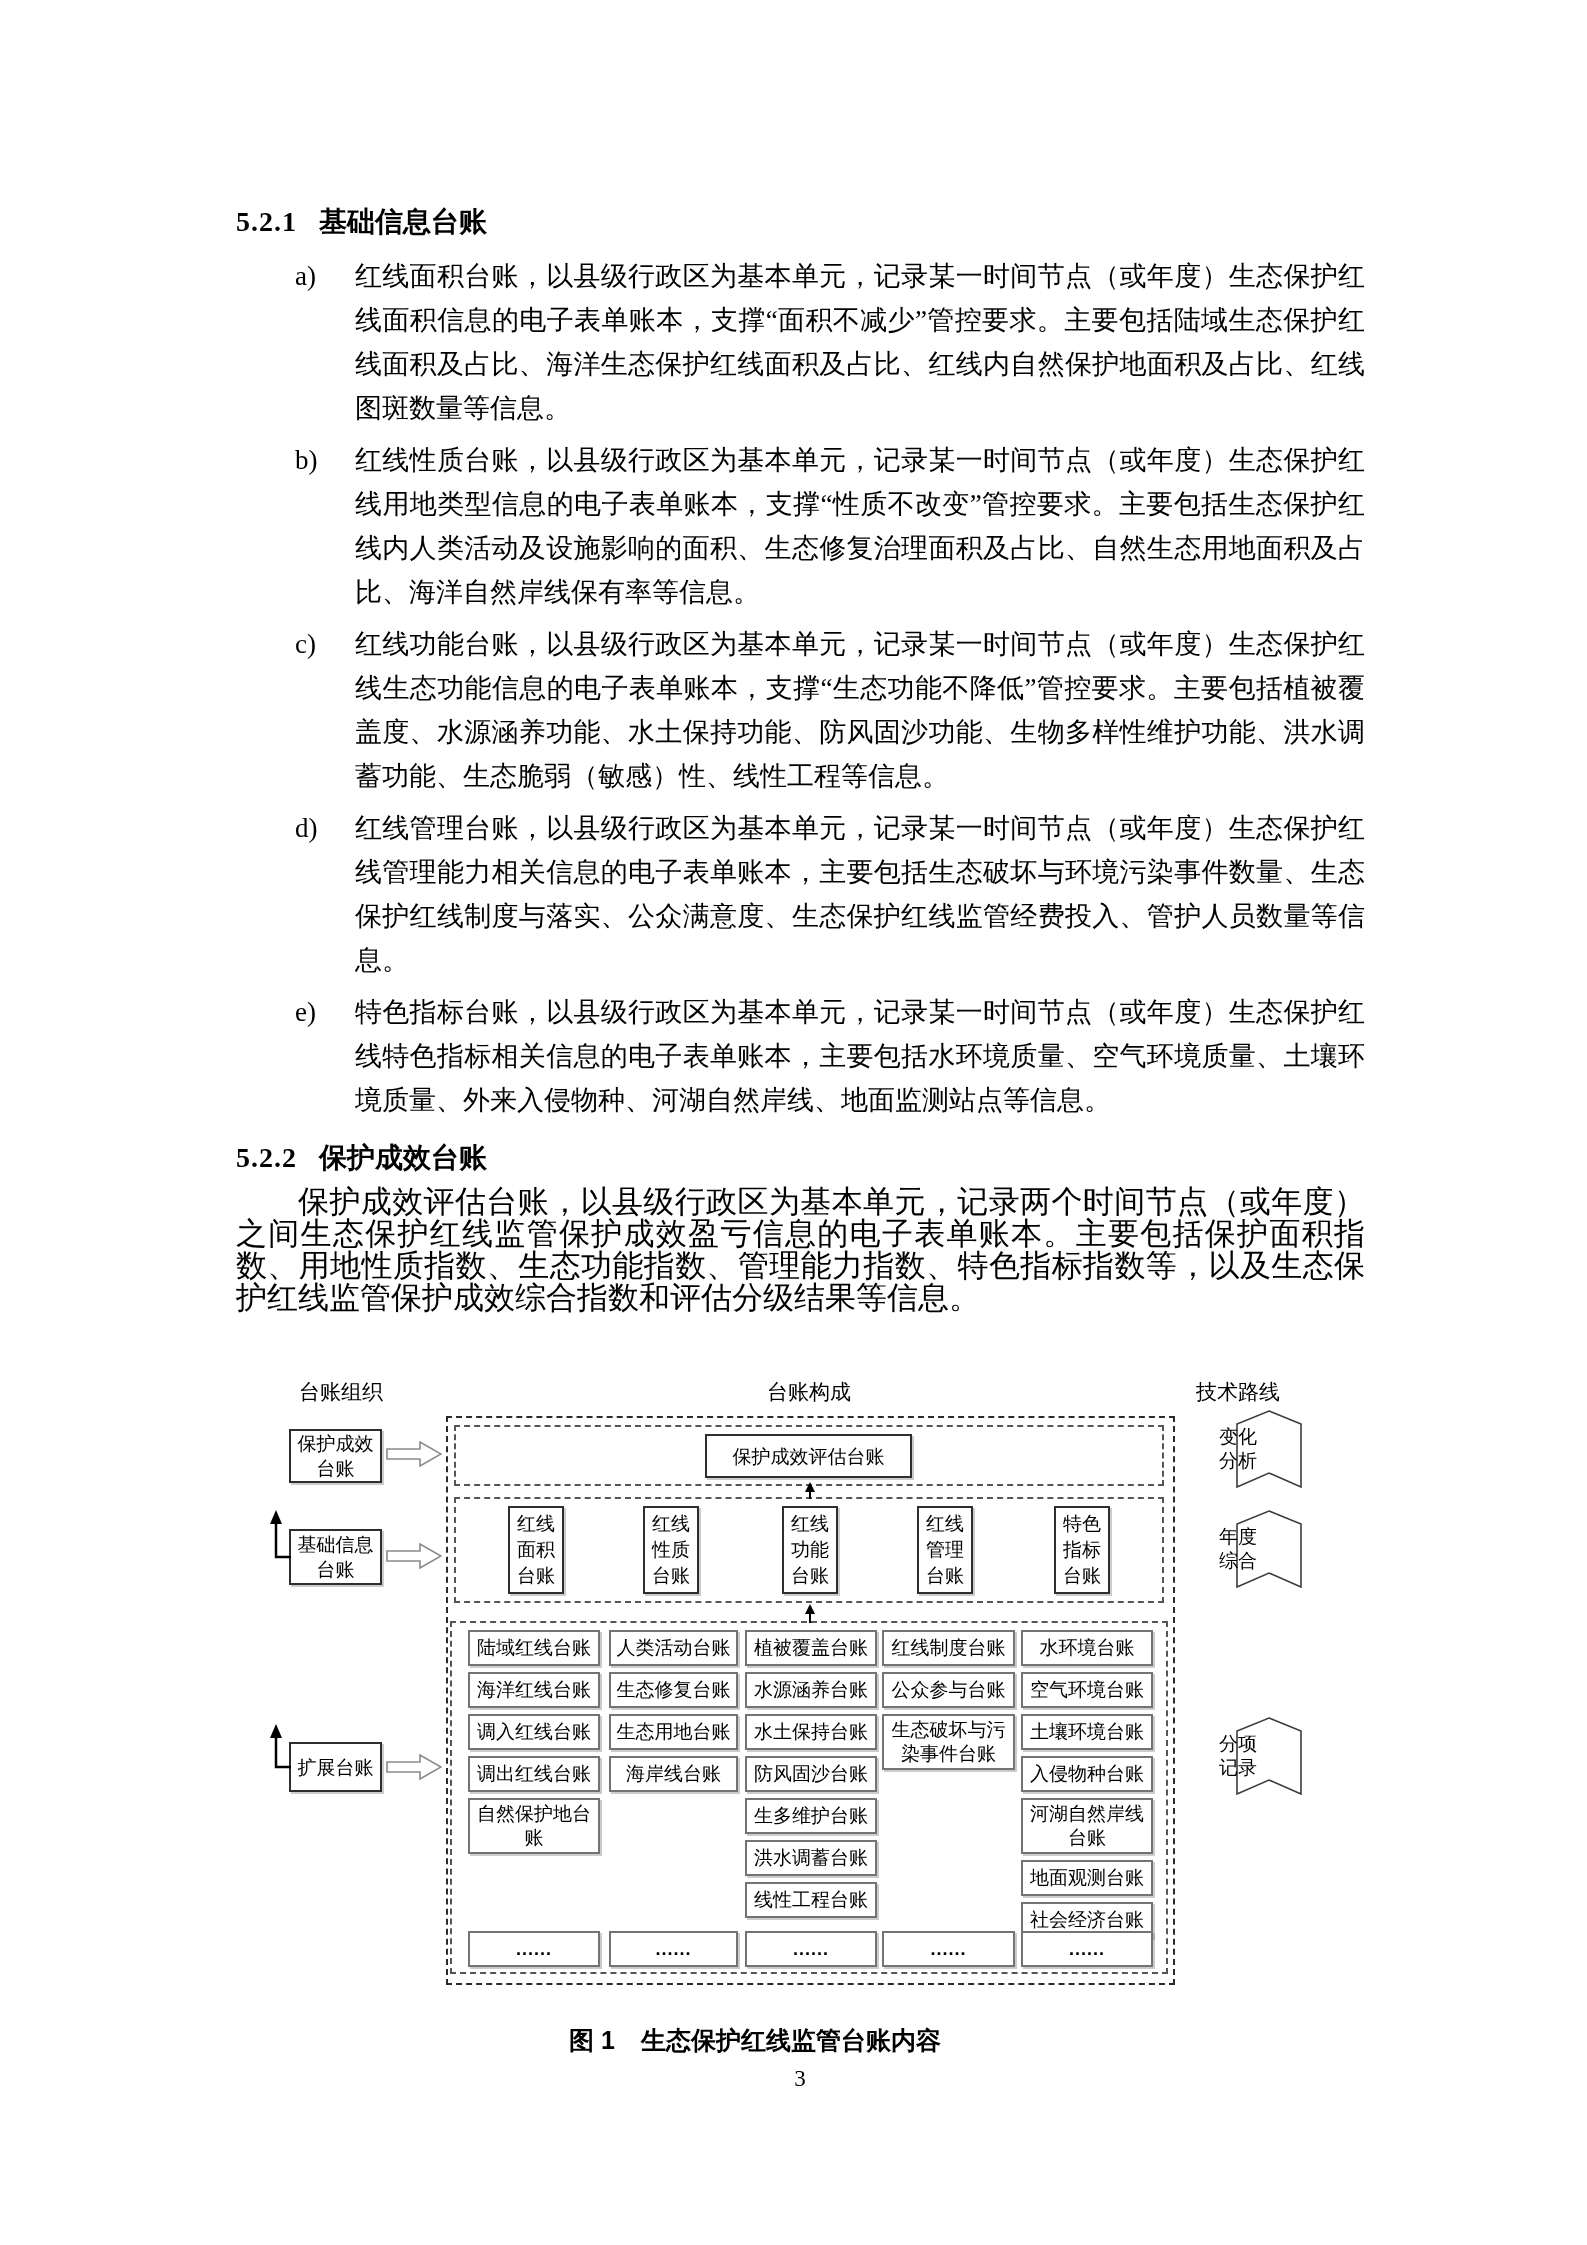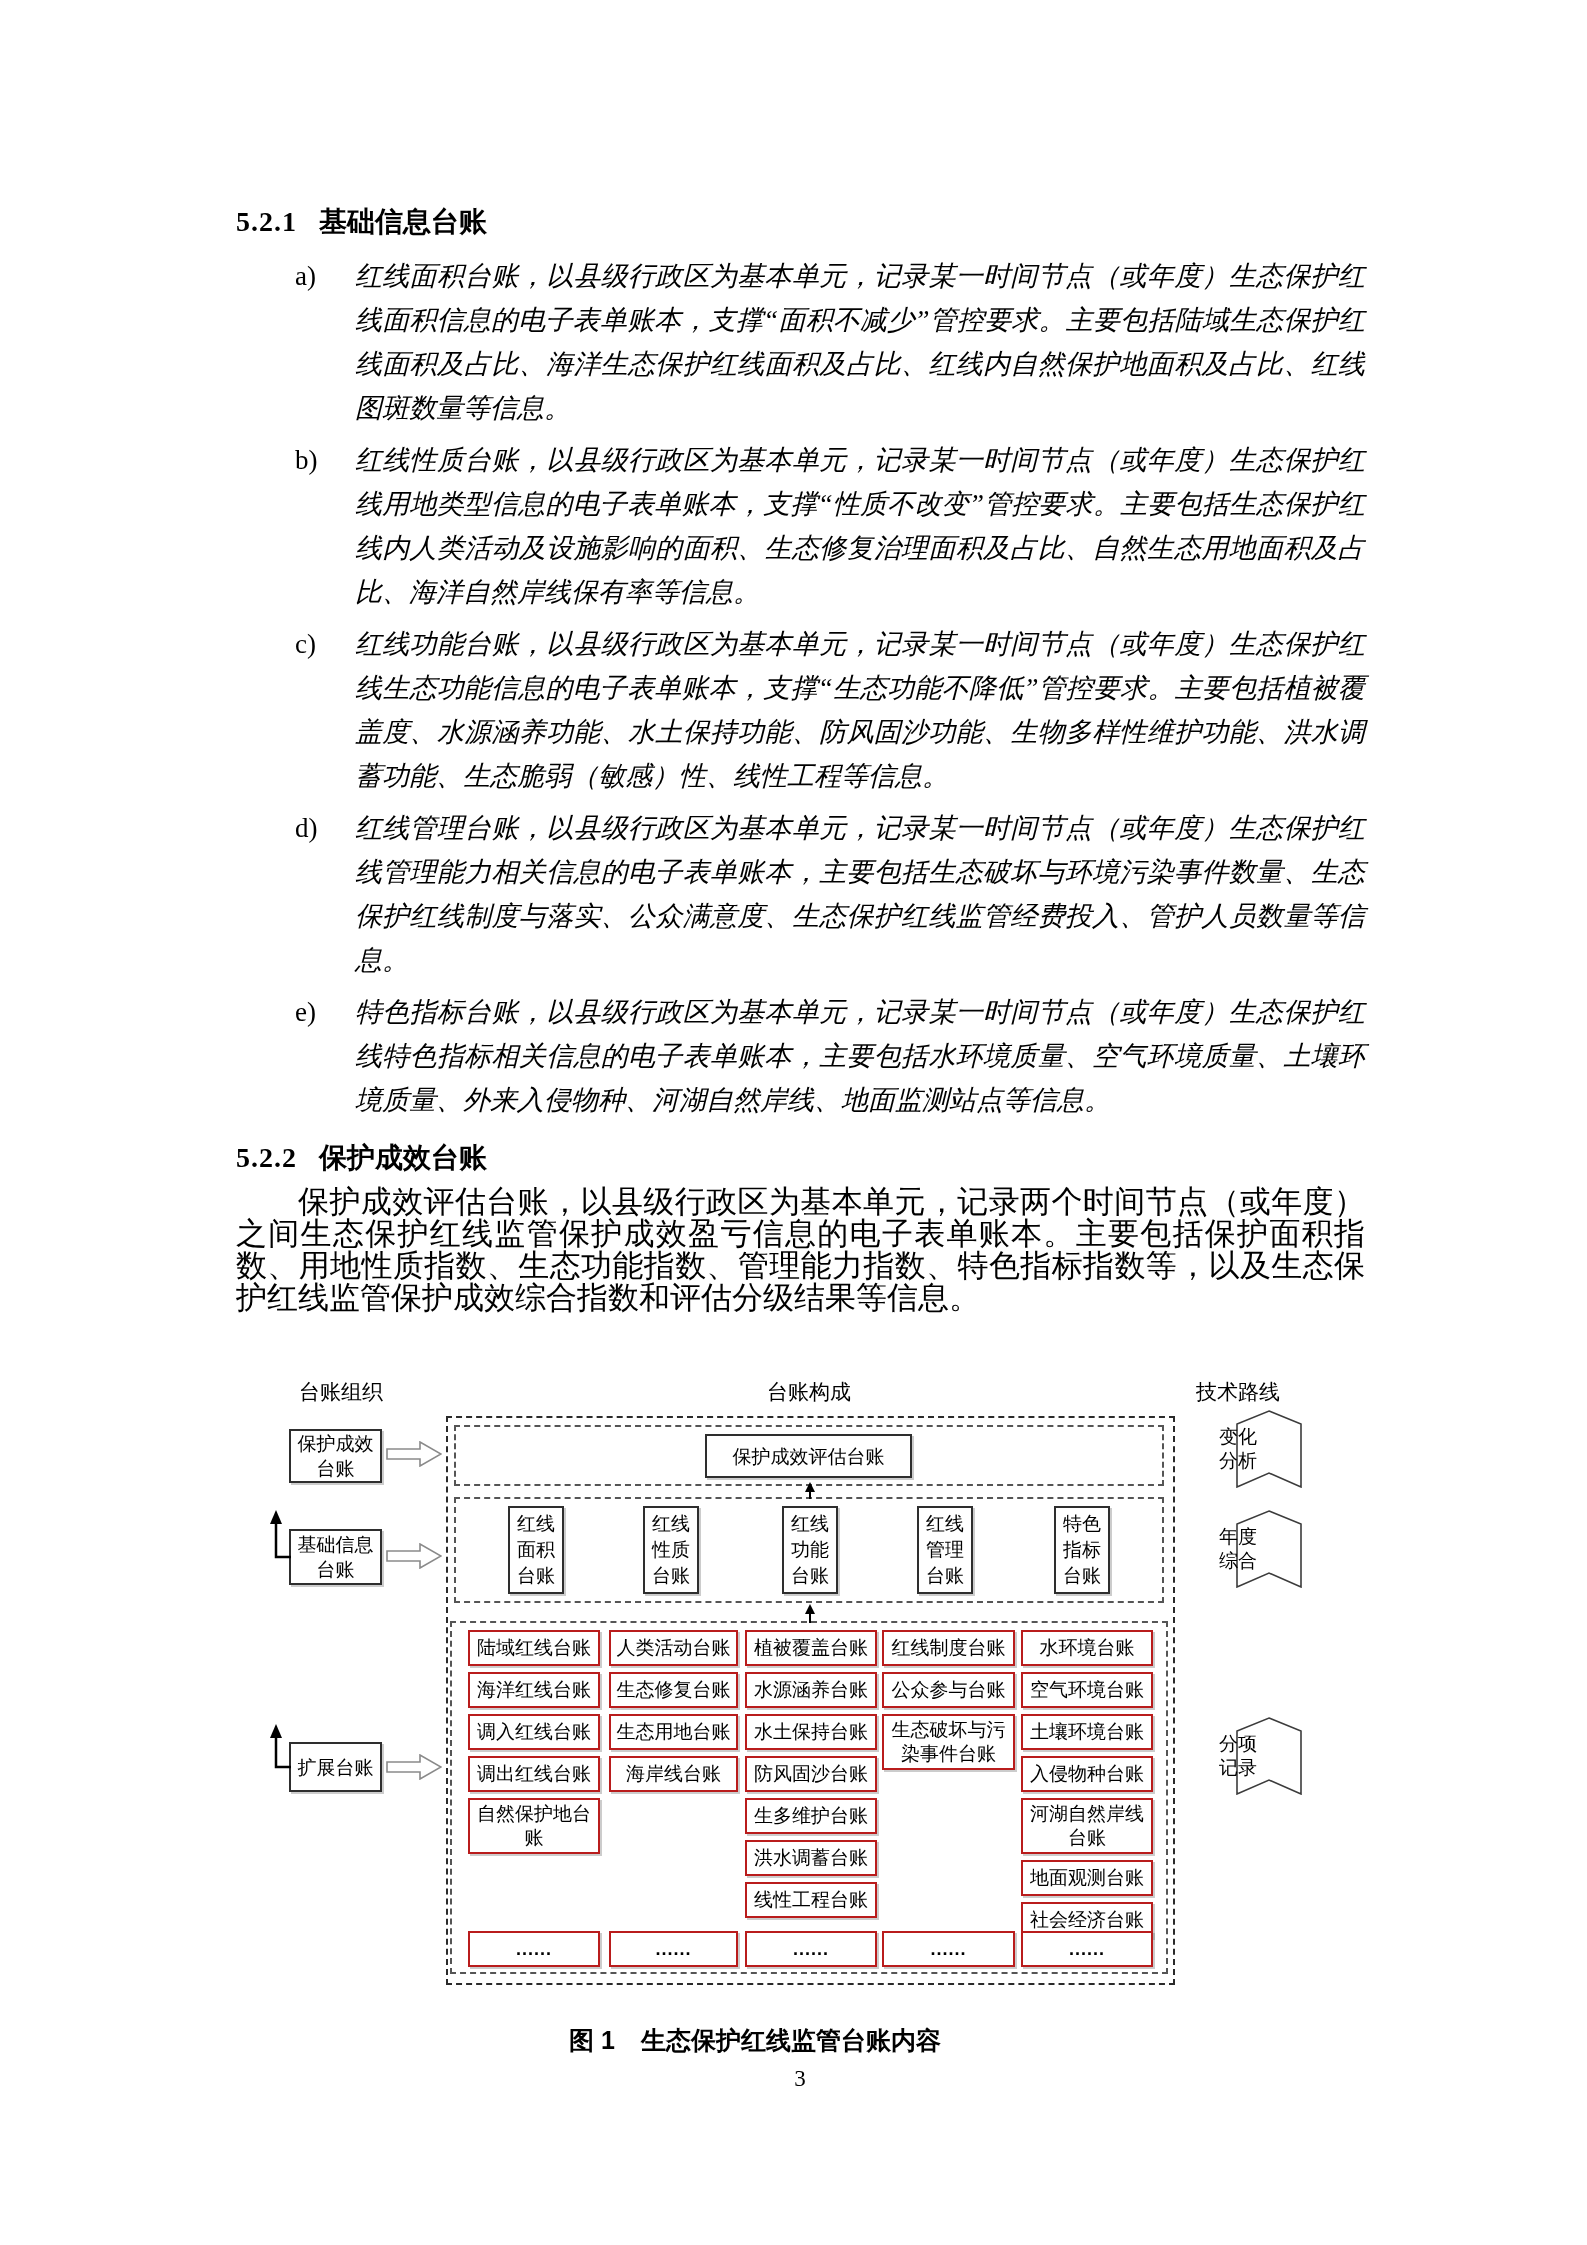--- a/index.html
+++ b/index.html
@@ -5,34 +5,34 @@
   html,body{margin:0;padding:0;background:#e8e8e8;}
   .page{position:relative;width:1587px;height:2245px;background:#ffffff;margin:0 auto;
         font-family:"Liberation Serif","DejaVu Serif",serif;color:#000;overflow:hidden;}
   .doc{position:absolute;left:236px;top:200px;width:1129px;}
   .sec-heading{display:flex;align-items:baseline;font-size:28px;line-height:44px;margin-bottom:10px;}
   .sec-heading .sec-num{font-family:"Liberation Serif","DejaVu Serif",serif;font-weight:bold;letter-spacing:1px;}
   .sec-heading .sec-title{font-family:"Liberation Sans","DejaVu Sans",sans-serif;font-weight:bold;margin-left:22px;}
   .sec-heading.second{margin-top:14px;margin-bottom:6px;}
   .item{display:flex;margin-top:8px;font-size:27px;line-height:44px;}
   .item .marker{flex:none;width:119px;padding-left:59px;box-sizing:border-box;}
-  .item .itext{flex:1;text-align:justify;font-style:italic;}
+  .item .itext{flex:1;text-align:justify;}
   .para{font-size:31px;line-height:32px;text-align:justify;text-indent:2em;margin:0;}
 
   
   .fig{position:absolute;left:230px;top:1378px;width:1180px;height:640px;
        font-family:"Liberation Sans","DejaVu Sans",sans-serif;font-size:19px;}
   .fig *{box-sizing:border-box;}
   .fig-label{position:absolute;top:0;height:26px;font-weight:normal;font-size:21px;white-space:nowrap;transform:translateX(-50%);}
   .frame{position:absolute;background:transparent;}
   .outer-frame{border:2px dashed #2a2a2a;}
   .row-frame{border:2px dashed #555;}
   .bx{position:absolute;border:2px solid #2e2e2e;background:#fff;display:flex;align-items:center;justify-content:center;
       text-align:center;line-height:25px;box-shadow:2px 2px 0 rgba(110,110,110,0.35);}
-  .sbox{border:2px solid #b91c1c;background:#fff;display:flex;align-items:center;justify-content:center;
+  .sbox{border:2px solid #737373;background:#fff;display:flex;align-items:center;justify-content:center;
         text-align:center;line-height:24px;min-height:36px;padding:2px 3px;box-shadow:2px 2px 0 rgba(110,110,110,0.35);}
   .col{position:absolute;top:252px;display:flex;flex-direction:column;gap:6px;}
   .more-box{position:absolute;top:553px;height:36px;font-weight:bold;letter-spacing:1px;font-size:18px;}
   .tbox{line-height:26px;}
   .arrow-svg{position:absolute;}
   .banner{position:absolute;width:66px;height:78px;padding-left:31px;}
   .banner .banner-label{position:absolute;left:50%;top:50%;transform:translate(-50%,-50%);width:44px;
         text-align:center;line-height:24px;}
   .caption{position:absolute;left:0;top:2024px;width:1510px;text-align:center;
         font-family:"Liberation Sans","DejaVu Sans",sans-serif;font-weight:bold;font-size:25px;}

